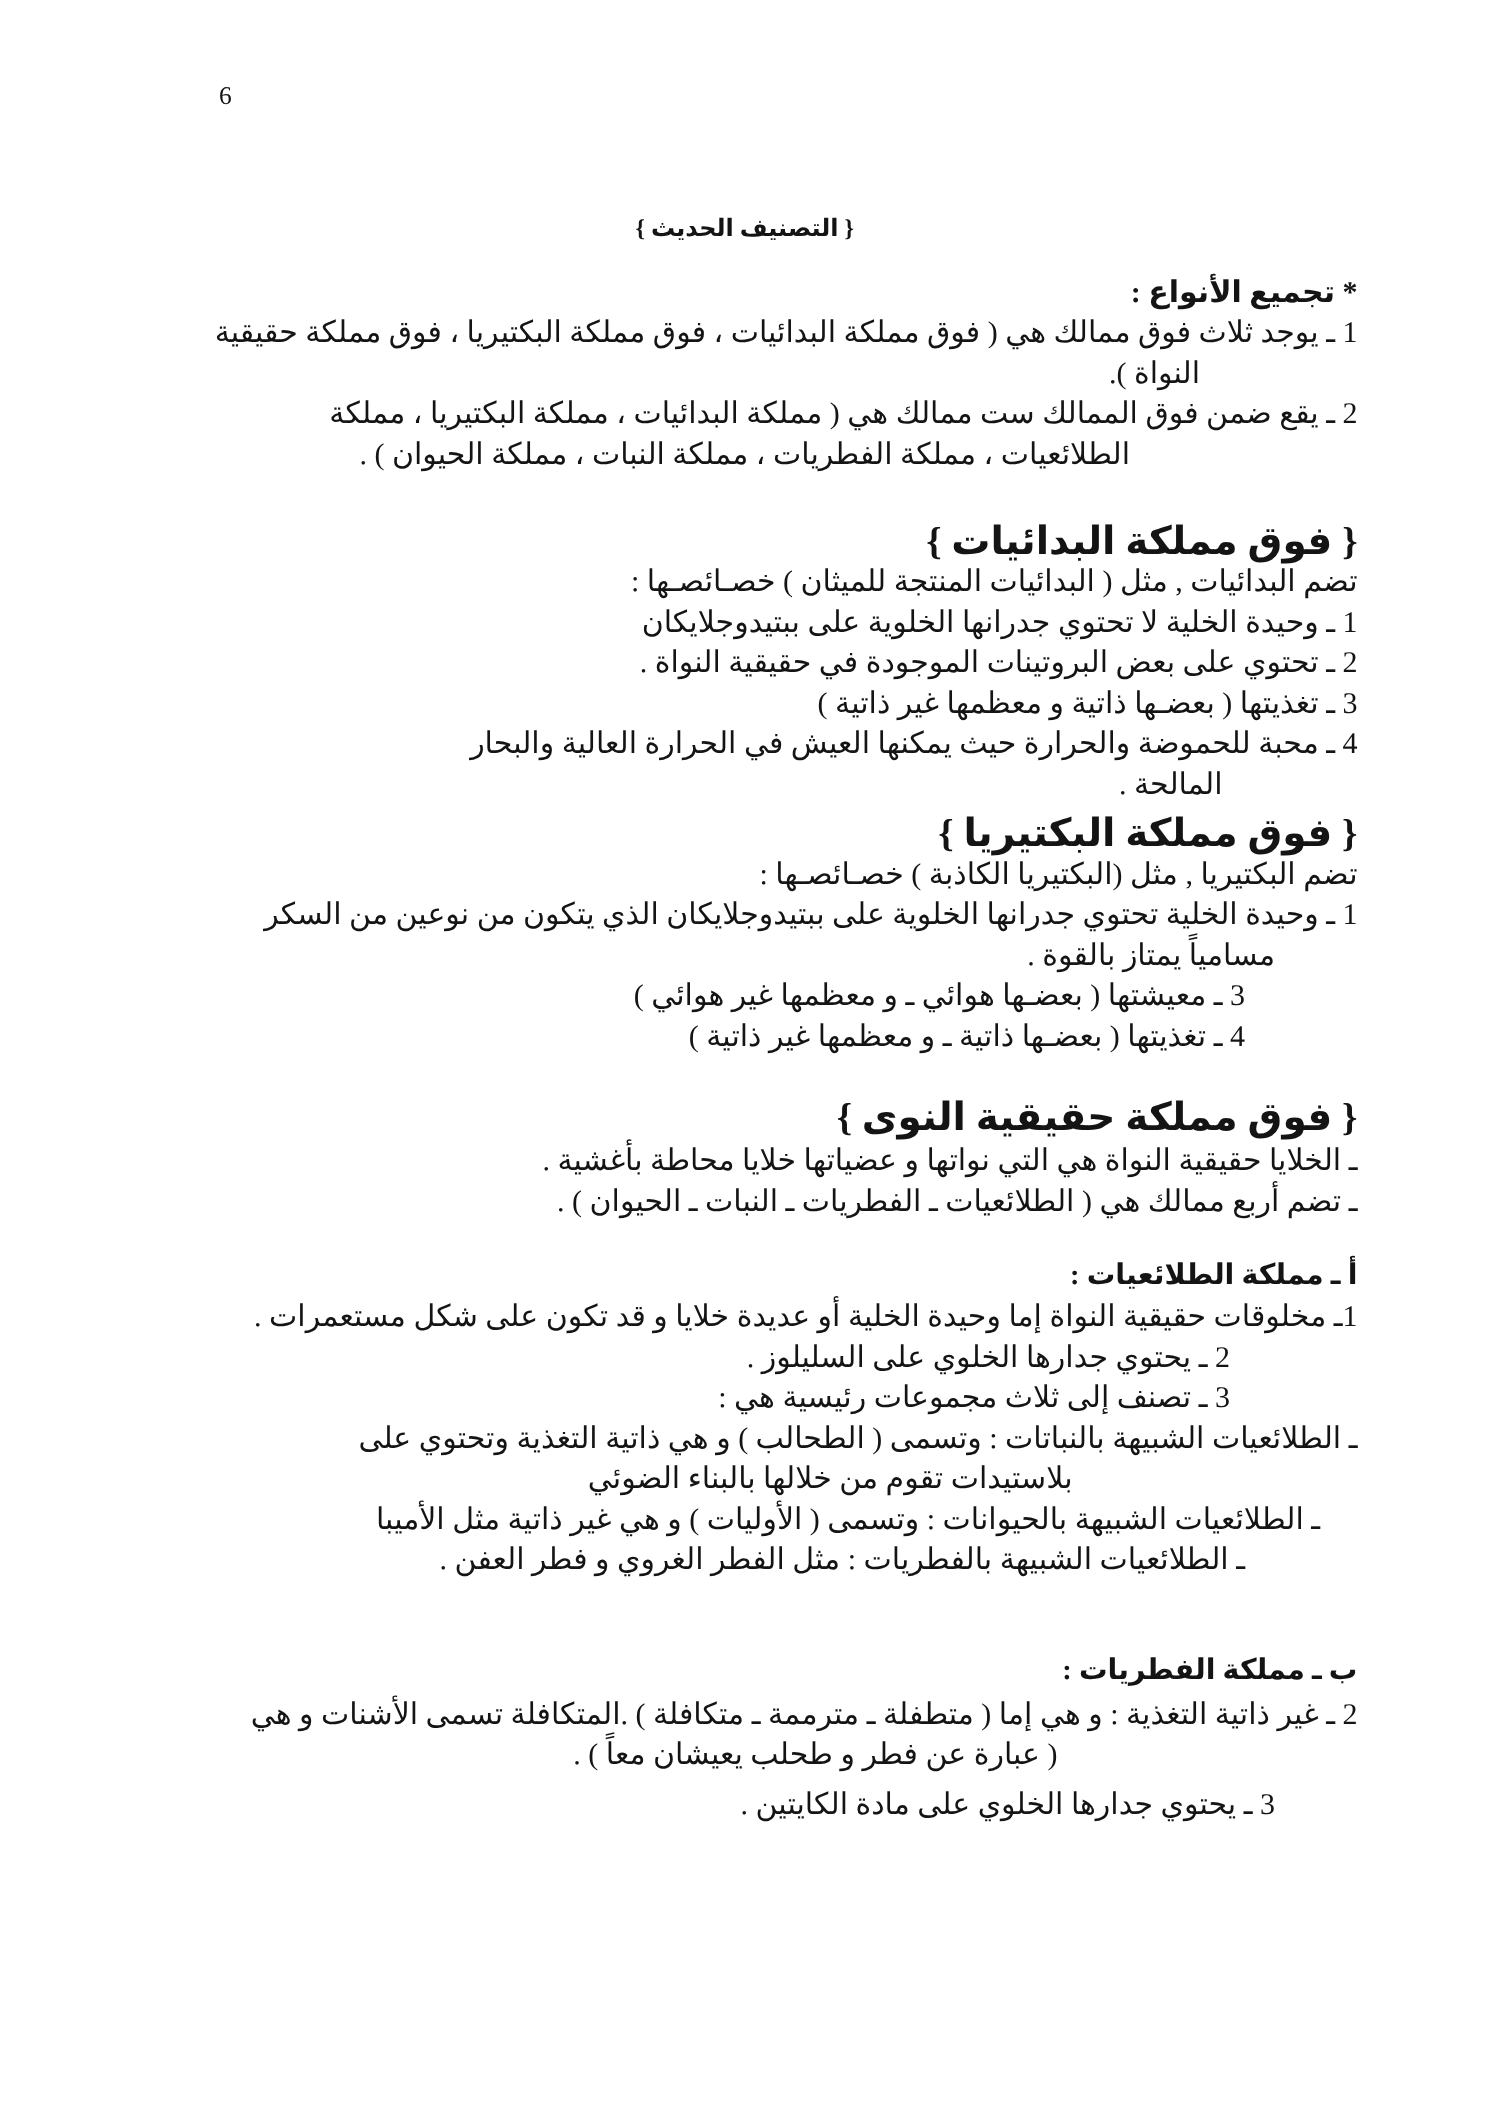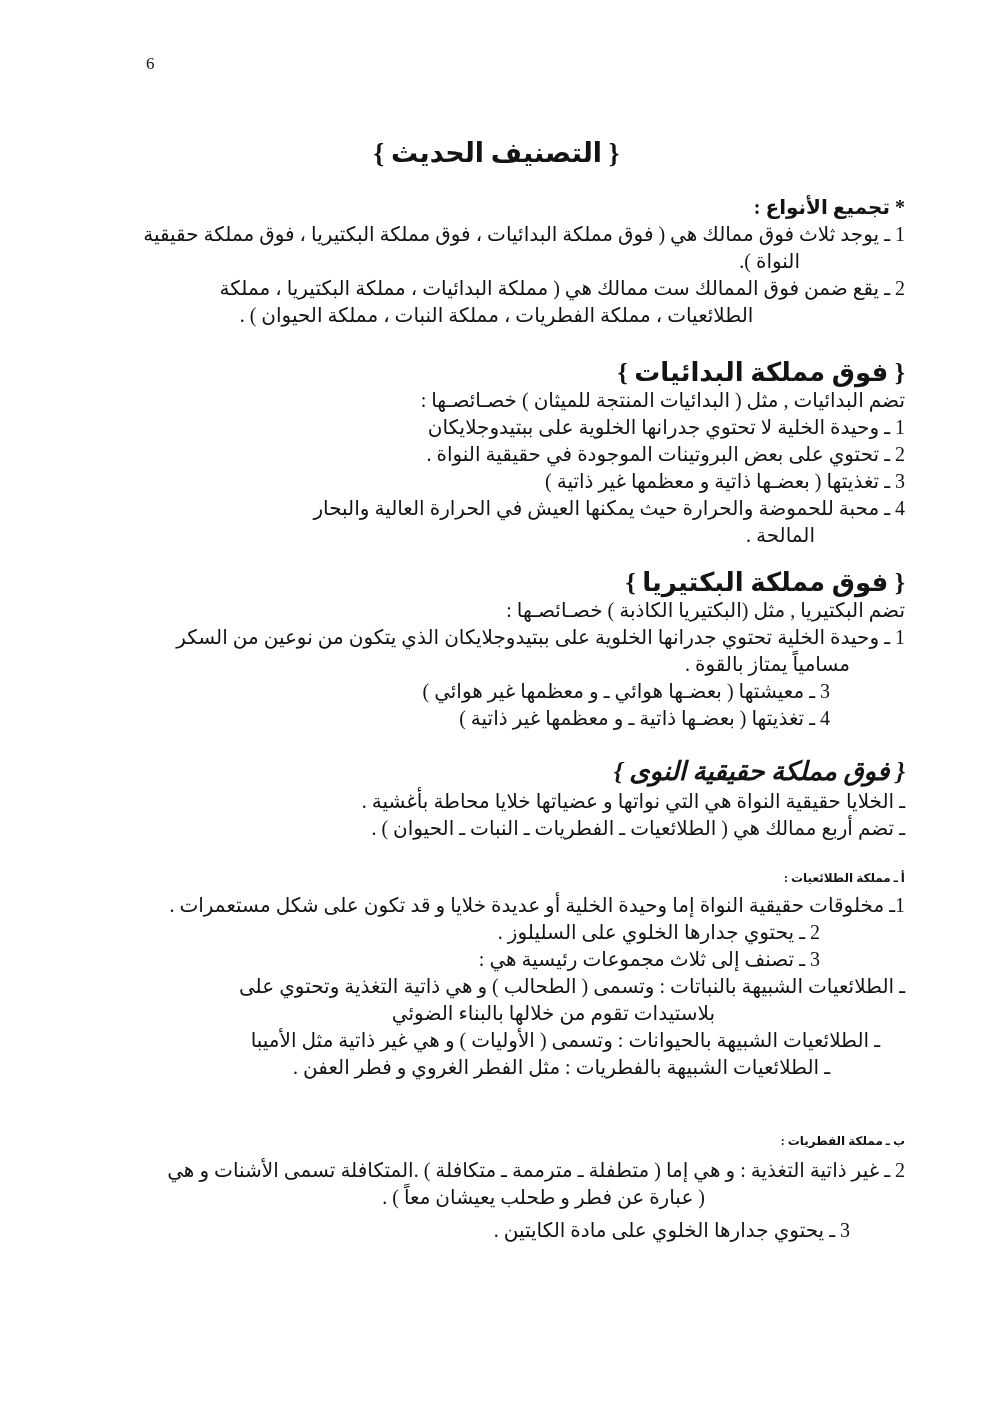--- a/index.html
+++ b/index.html
@@ -23,21 +23,21 @@
     font-size: 17px;
     line-height: 27px;
     direction: ltr;
     text-align: left;
     padding-left: 58px;
     padding-right: 0;
   }
   .title {
     text-align: center;
     font-weight: bold;
-    font-size: 27px;
+    font-size: 16px;
     line-height: 32px;
     margin-top: 60px;
   }
   .line {
     font-size: 20px;
     line-height: 27px;
     text-align: right;
   }
   .center { text-align: center; }
   .sec-head-right {
@@ -48,28 +48,28 @@
   }
   .sec-head-center {
     text-align: right;
     font-weight: bold;
     font-size: 26px;
     line-height: 28px;
   }
   .head-ab {
     text-align: right;
     font-weight: bold;
-    font-size: 12px;
+    font-size: 19px;
     line-height: 28px;
   }
-  .mt8  { margin-top: 24px; }
-  .mt4  { margin-top: 20px; }
+  .mt8  { margin-top: 12px; }
+  .mt4  { margin-top: 5px; }
   .mt6  { margin-top: 6px; }
   .mt22 { margin-top: 22px; }
-  .mt26 { margin-top: 26px; font-style: italic; }
+  .mt26 { margin-top: 26px; }
   .mt30 { margin-top: 30px; }
   .mt48 { margin-top: 46px; }
   .mb2  { margin-bottom: 2px; }
   .ind25  { padding-right: 25px; }
   .ind30  { padding-right: 30px; }
   .ind55  { padding-right: 55px; }
   .ind75  { padding-right: 75px; }
   .ind85  { padding-right: 85px; }
   .ind90  { padding-right: 90px; }
   .ind105 { padding-right: 105px; }

